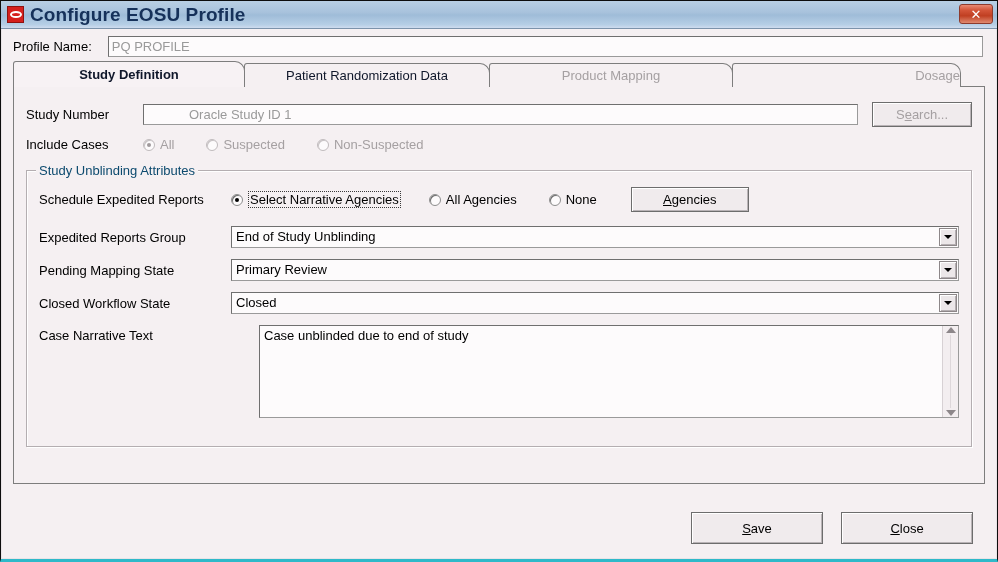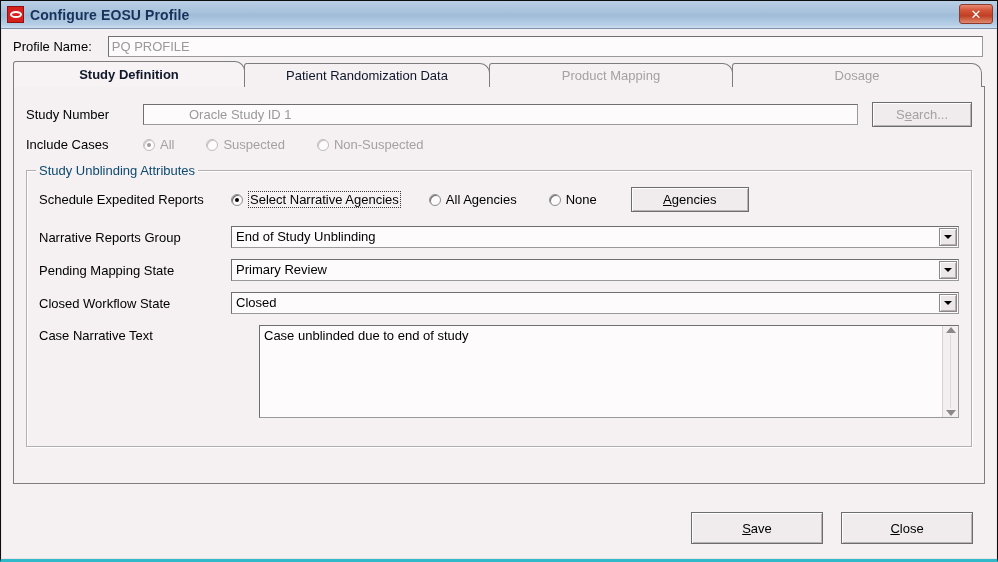--- a/index.html
+++ b/index.html
@@ -41,21 +41,21 @@
     margin-right: 6px;
     flex: 0 0 auto;
   }
   .title-icon .oval {
     width: 12px; height: 7px;
     border: 2px solid #ffffff;
     border-radius: 50%;
     background: #d5201d;
   }
   .title-text {
-    font-size: 14px;
+    font-size: 19px;
     font-weight: bold;
     color: #16315a;
     letter-spacing: 0.1px;
     white-space: nowrap;
   }
   .title-buttons {
     position: absolute; right: 4px; top: 3px;
     display: flex;
   }
   .btn-close-win {
@@ -128,21 +128,21 @@
   .tab.active {
     height: 26px;
     font-weight: bold;
     z-index: 5;
     background: #f7f2f4;
   }
   .tab.disabled { color: #a5a0a2; }
   .tab-0 { width: 232px; }
   .tab-1 { width: 246px; }
   .tab-2 { width: 244px; }
-  .tab-3 { width: 250px; }
+  .tab-3 { width: 229px; justify-content: flex-end; }
 
   
   .tabpanel {
     position: relative;
     margin: -1px 12px 0 12px;
     height: 398px;
     background: #f5f0f2;
     border: 1px solid #7d7d7d;
     z-index: 1;
   }
@@ -449,21 +449,21 @@
           <span class="dot"></span>
           <span class="rlabel">None</span>
         </div>
         <div class="btn btn-agencies">
           <span class="u">A</span>
             <span>gencies</span>
         </div>
       </div>
 
       <div class="gb-row">
-        <div class="gb-label">Narrative Reports Group</div>
+        <div class="gb-label">Expedited Reports Group</div>
         <div class="combo">
           <span class="cval">End of Study Unblinding</span>
           <span class="carrow"></span>
         </div>
       </div>
 
       <div class="gb-row">
         <div class="gb-label">Pending Mapping State</div>
         <div class="combo">
           <span class="cval">Primary Review</span>

